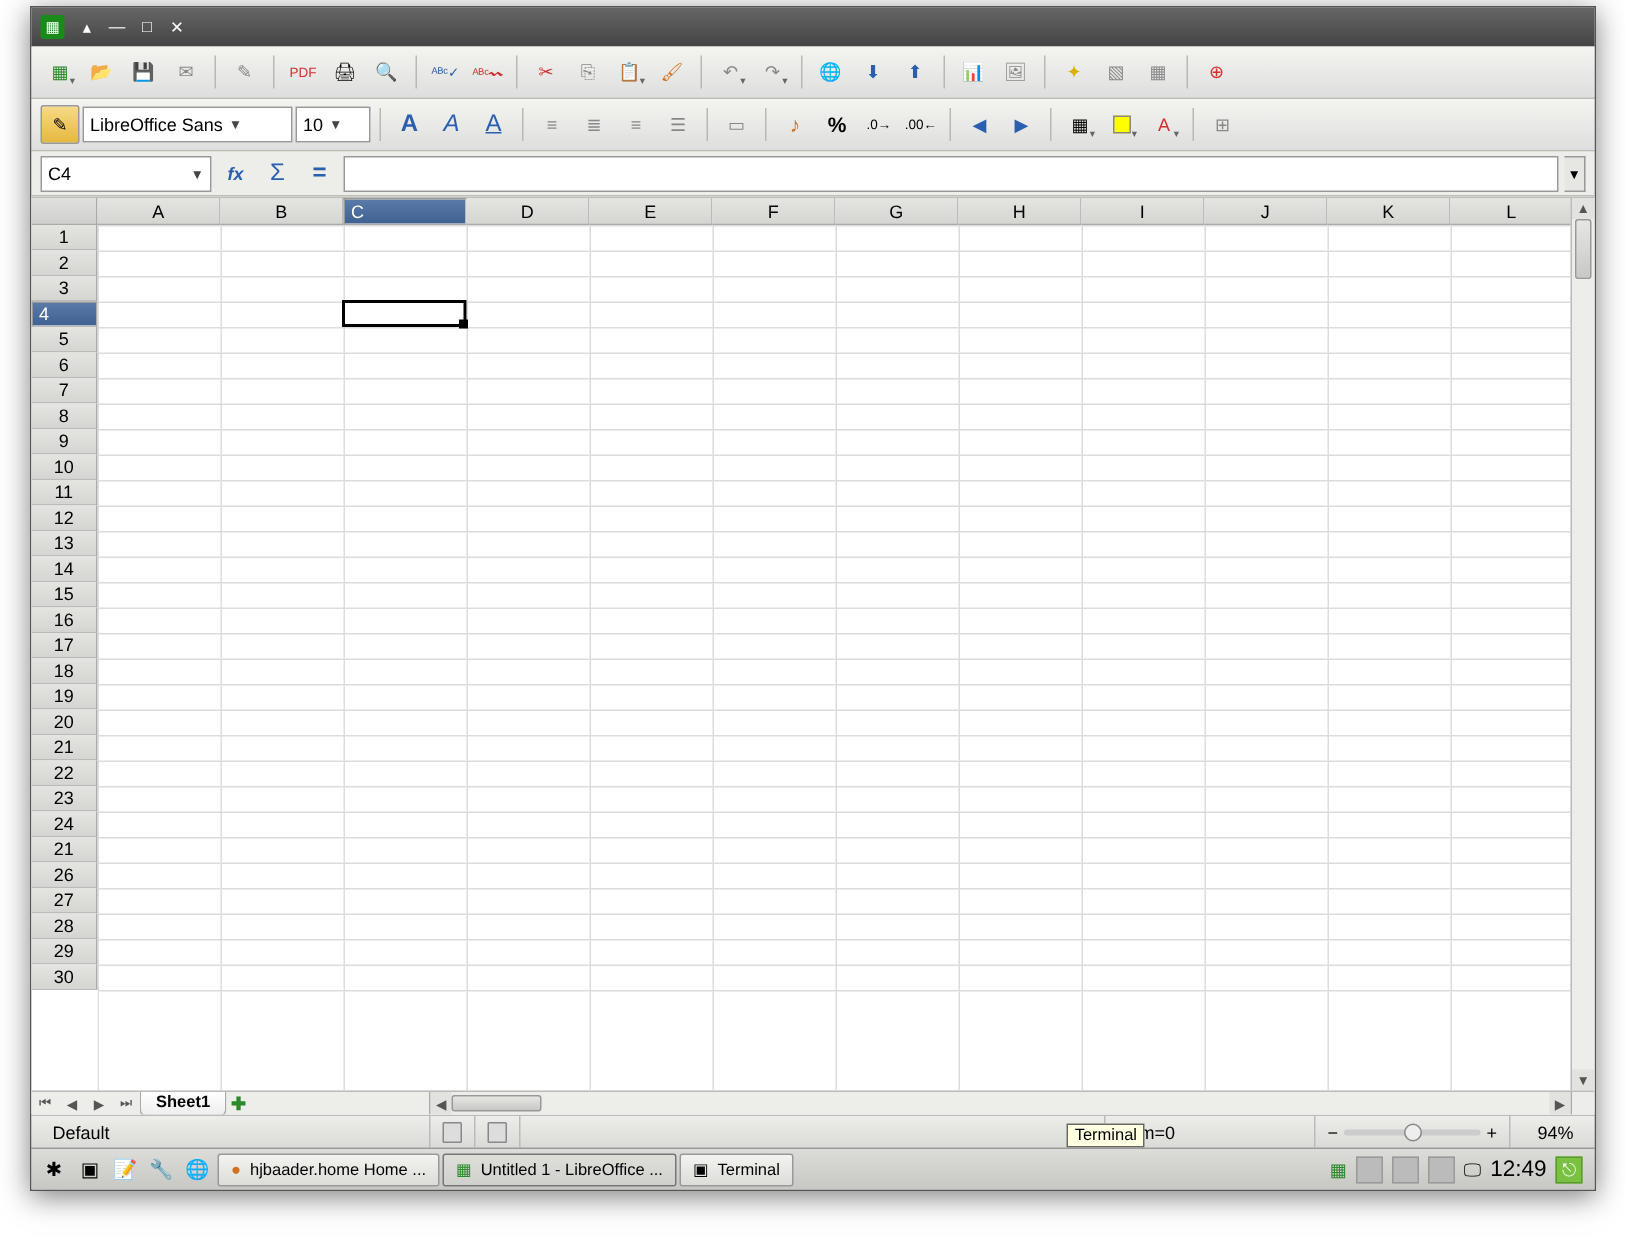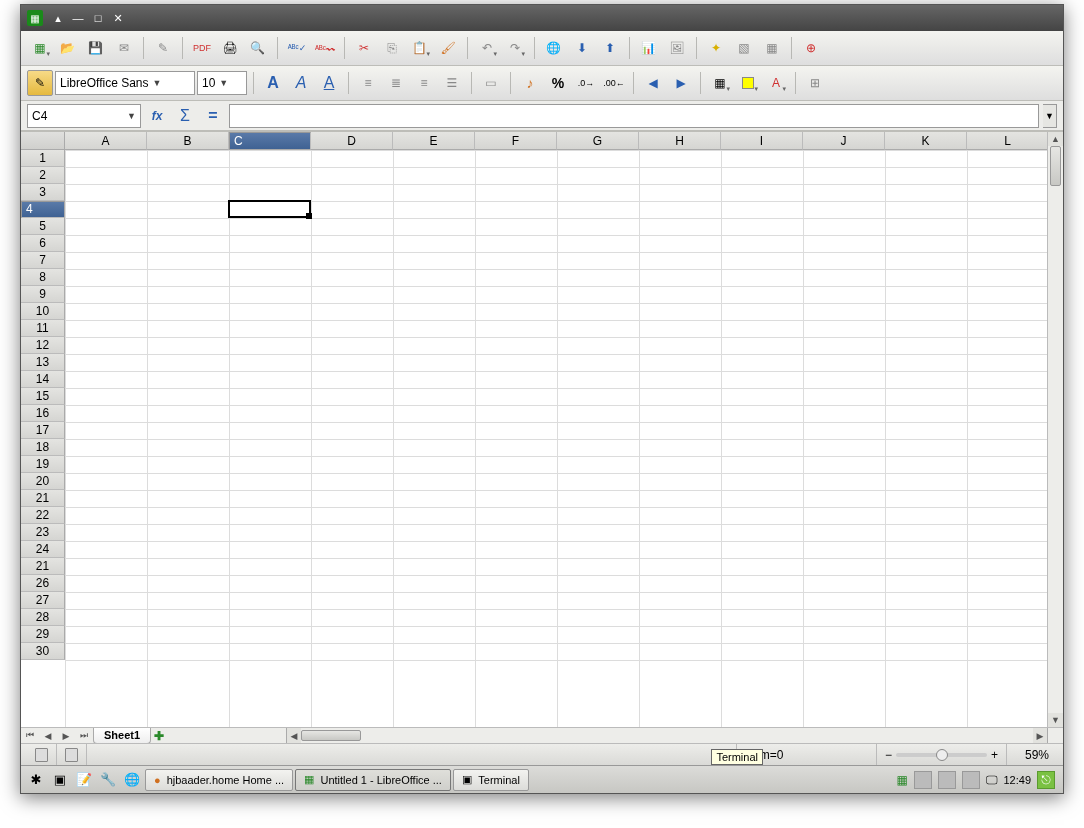--- a/index.html
+++ b/index.html
@@ -82,21 +82,21 @@
 
 
 .taskbar { height:28px; background:linear-gradient(#dcdcd9,#c7c7c3); border-top:1px solid #999; display:flex; align-items:center; padding:0 4px; gap:2px;}
 .tb-qlaunch { display:flex; gap:2px;}
 .ql { width:22px;height:22px;display:flex;align-items:center;justify-content:center;cursor:pointer;font-size:13px;}
 .task { height:22px; padding:0 8px; display:flex; align-items:center; gap:6px; border:1px solid #999; background:linear-gradient(#f3f3f0,#dcdcd9); border-radius:2px; font-size:11px; max-width:190px; overflow:hidden;white-space:nowrap;cursor:pointer;}
 .task.active{ background:linear-gradient(#dfdfda,#cfcfcb); border-color:#777;}
 .tooltip { position:absolute; bottom:28px; right:300px; background:#ffffe1; border:1px solid #666; padding:1px 4px; font-size:11px;}
 .tray { margin-left:auto; display:flex; align-items:center; gap:6px; padding:0 4px;}
 .tray .slot{width:18px;height:18px;background:#bbb;border:1px solid #999;}
-.tray .clock{font-size:11px;}
+.tray .clock{font-size:15px;}
 .tray .exit{width:18px;height:18px;background:#7ac142;border:1px solid #5a9a2e;display:flex;align-items:center;justify-content:center;}
 
 
 .ic-red{color:#d03030;} .ic-blue{color:#2a5fb0;} .ic-green{color:#2a892a;} .ic-orange{color:#d07020;} .ic-gray{color:#888;} .ic-yellow{color:#d8b000;}
 </style>
 </head>
 <body>
 
 <div class="app-frame">
 
@@ -407,36 +407,37 @@
       <div class="hscroll">
         <div class="arr" style="left:0">◀</div>
         <div class="thumb"></div>
         <div class="arr" style="right:0">▶</div>
       </div>
       <div class="hscroll-end"></div>
     </div>
   </div>
 
   <div class="statusbar">
+    <div class="status-cell" style="width:260px">Default</div>
     <div class="status-cell" style="width:30px;justify-content:center">
         <span class="st-ico"></span>
       </div>
     <div class="status-cell" style="width:30px;justify-content:center">
         <span class="st-ico"></span>
       </div>
     <div class="status-spacer"></div>
     <div class="status-cell" style="width:140px">Sum=0</div>
     <div class="zoom-slider">
       <span>−</span>
       <div class="zslider">
           <div class="zthumb"></div>
         </div>
       <span>+</span>
     </div>
-    <div class="status-cell noborder" style="width:50px;justify-content:flex-end">59%</div>
+    <div class="status-cell noborder" style="width:50px;justify-content:flex-end">94%</div>
   </div>
 
   <div class="taskbar">
     <div class="tb-qlaunch">
       <div class="ql">✱</div>
       <div class="ql">▣</div>
       <div class="ql">📝</div>
       <div class="ql">🔧</div>
       <div class="ql">🌐</div>
     </div>

